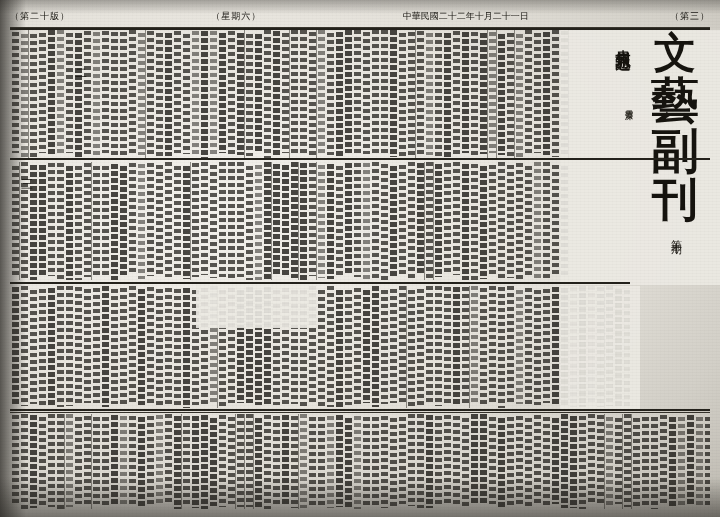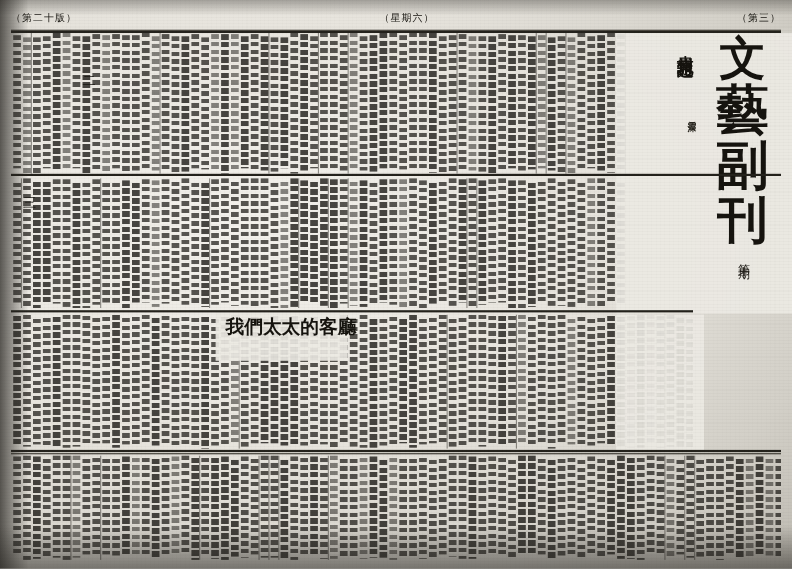--- a/index.html
+++ b/index.html
@@ -534,39 +534,39 @@
       <div class="col light" style="left: 686px; top: 3px; height: 88px;"></div>
       <div class="col" style="left: 695px; top: 3px; height: 91px;"></div>
     </div>
 
   <div class="blank-patch" style="left: 560px; top: 30px; width: 160px; height: 255px;"></div>
     <div class="blank-patch" style="left: 196px; top: 282px; width: 120px; height: 46px;"></div>
     <div class="blank-patch" style="left: 560px; top: 286px; width: 80px; height: 124px;"></div>
     <div id="masthead">
     <div class="mh-item">（第二十版）</div>
     <div class="mh-item mh-edition">（星期六）</div>
+    <div class="mh-item mh-date">中華民國二十二年十月二十一日</div>
     <div class="mh-item mh-issue">（第三）</div>
   </div>
   <div id="rule-top"></div>
 
   <div id="title-block">
     <span class="title-char" id="tc1">文</span>
     <span class="title-char" id="tc2">藝</span>
     <span class="title-char" id="tc3">副</span>
     <span class="title-char" id="tc4">刊</span>
     <span id="title-issue">第十期</span>
   </div>
 
   <div class="v-head" id="head-travel">貴州記遊</div>
   <div id="head-travel-sub" class="v-head">雲深</div>
 
   <div class="section-num" id="secnum-2">二</div>
   <div class="section-num" id="secnum-3">三</div>
 
-  <div class="v-head" id="head-parlor">我們太太的客廳</div>
   <div id="head-parlor-sub">（續）  冰心</div>
 
   <div class="h-rule thick" style="top:158px;"></div>
   <div class="h-rule thick" style="top:282px; width:620px;"></div>
   <div class="h-rule thick" style="top:409px;"></div>
   <div class="h-rule" style="top:412px;"></div>
 
   <div id="grain"></div>
   <div id="shadow-left"></div>
   <div id="shadow-top"></div>

